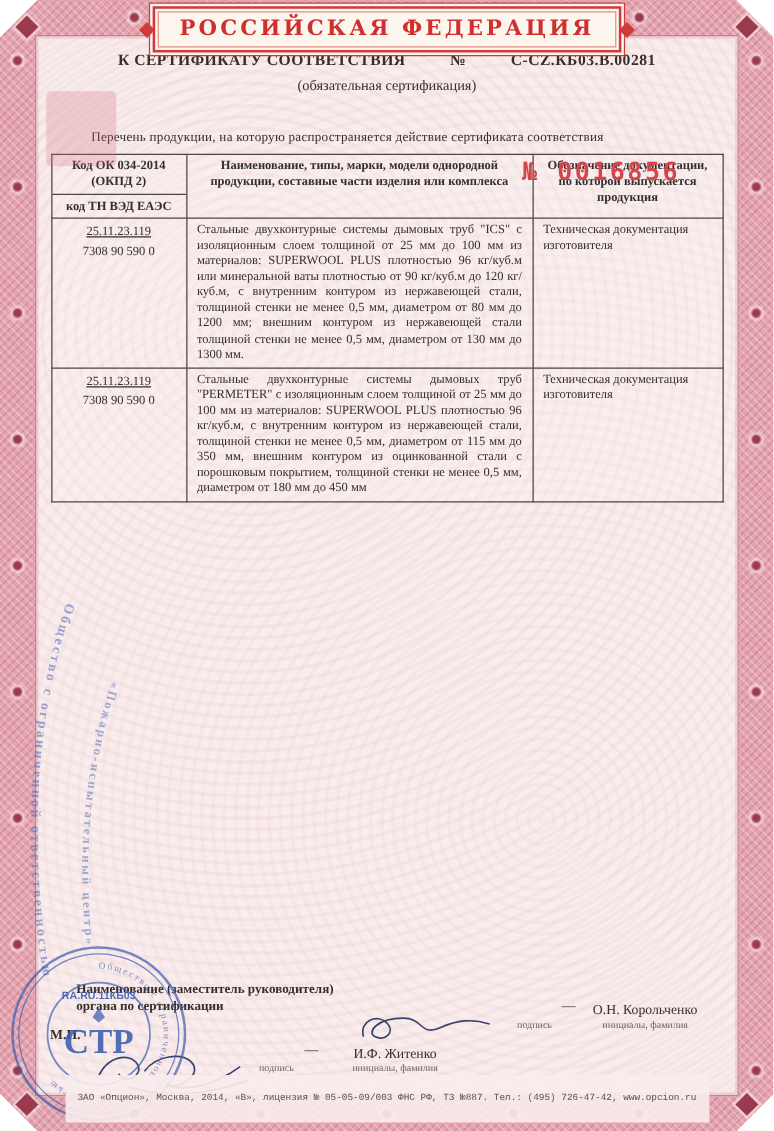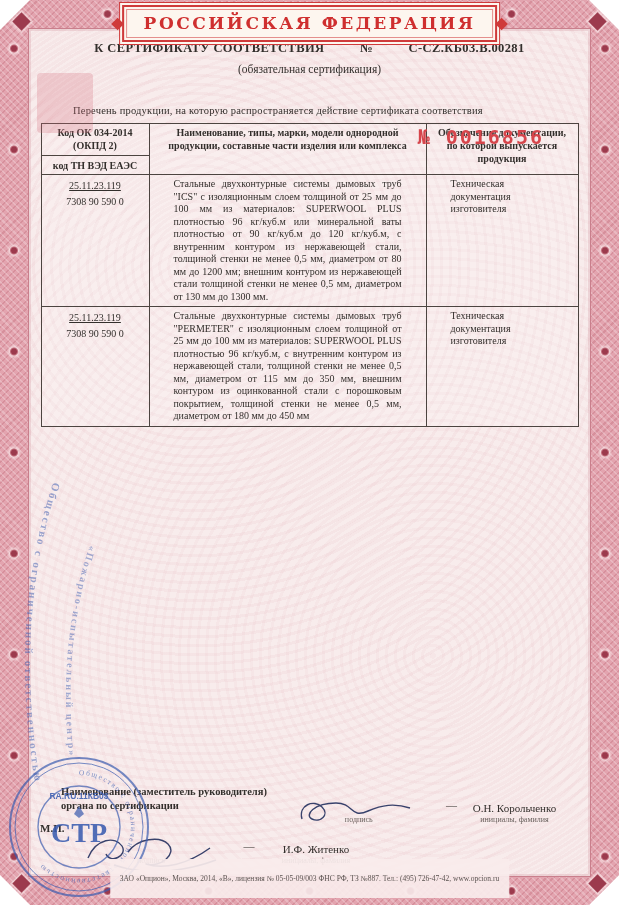--- a/index.html
+++ b/index.html
@@ -45,44 +45,44 @@
   .title{margin-top:30px;text-align:center;font-weight:bold;font-size:19px;letter-spacing:4px}
   .cert-line{margin-top:12px;text-align:center;font-weight:bold;font-size:12.5px;letter-spacing:.4px}
   .cert-line .seg{margin:0 16px}
   .cert-type{margin-top:7px;text-align:center;font-size:11.5px}
   .serial{position:absolute;top:96px;right:46px;color:#d6454b;font-family:"DejaVu Sans Mono",monospace;
     font-size:20px;letter-spacing:2px;font-weight:bold}
   .intro{margin:30px 18px 0 44px;font-size:10.5px;letter-spacing:.2px}
   
   table.products{border-collapse:collapse;margin:7px auto 0;width:538px;font-size:10px;line-height:1.25;
     background:rgba(255,255,255,.15)}
-  .products th,.products td{border:1px solid #4c4440;vertical-align:top;padding:3px 24px}
+  .products th,.products td{border:1px solid #4c4440;vertical-align:top;padding:3px 8px}
   .products th{font-weight:bold;text-align:center;padding:2px 5px;font-size:10px;line-height:1.3}
   th.th-code{width:108px;padding:0}
   th.th-doc{width:152px}
   .th-code .tc-top{border-bottom:1px solid #4c4440;padding:2px 2px 3px}
   .th-code .tc-bottom{padding:3px 2px 2px}
   td.codes{text-align:center}
   td.codes .code1{text-decoration:underline;margin-top:2px}
   td.codes .code2{margin-top:3px}
   td.desc{text-align:justify}
   td.doc{text-align:left}
   
   .sig-block{position:absolute;left:0;right:0;top:756px;z-index:3}
   .sig-row{display:flex;align-items:flex-end;margin:0 20px 10px 32px}
   .sig-role{width:226px;font-weight:bold;font-size:10.5px;line-height:1.3;padding-bottom:12px}
-  .sig-field{width:168px;margin:0 6px;display:flex;flex-direction:column;align-items:center}
+  .sig-field{width:168px;margin:0 6px;display:flex;flex-direction:row;align-items:flex-end}
   .autograph{display:block;margin:0 auto -16px;position:relative;z-index:2}
   .sig-line{border-bottom:1px solid #3a3a3a;height:0}
   .sig-caption{font-size:8px;color:#6a625e;text-align:center;margin-top:1px}
   .sig-dash{width:16px;text-align:center;font-size:11px;padding-bottom:13px}
   .sig-name{width:118px;text-align:center;font-size:11px}
   
   .footer{position:absolute;left:50%;bottom:7px;transform:translateX(-50%);z-index:8;
-    font-family:Liberation Serif, serif;font-size:7.5px;color:#5a5350;
+    font-family:Liberation Mono, monospace;font-size:7.5px;color:#5a5350;
     background:rgba(248,236,236,.92);padding:15px 10px;white-space:nowrap}
   
   .stamp-small{position:absolute;left:4px;top:752px;width:150px;height:150px;z-index:6;opacity:.88}
   .stamp-arc{position:absolute;left:2px;top:468px;width:210px;height:434px;z-index:4;pointer-events:none}
   .mp-label{position:absolute;left:40px;top:822px;font-weight:bold;font-size:11px;z-index:2}
 </style>
 </head>
 <body>
 
 <div class="stage">

